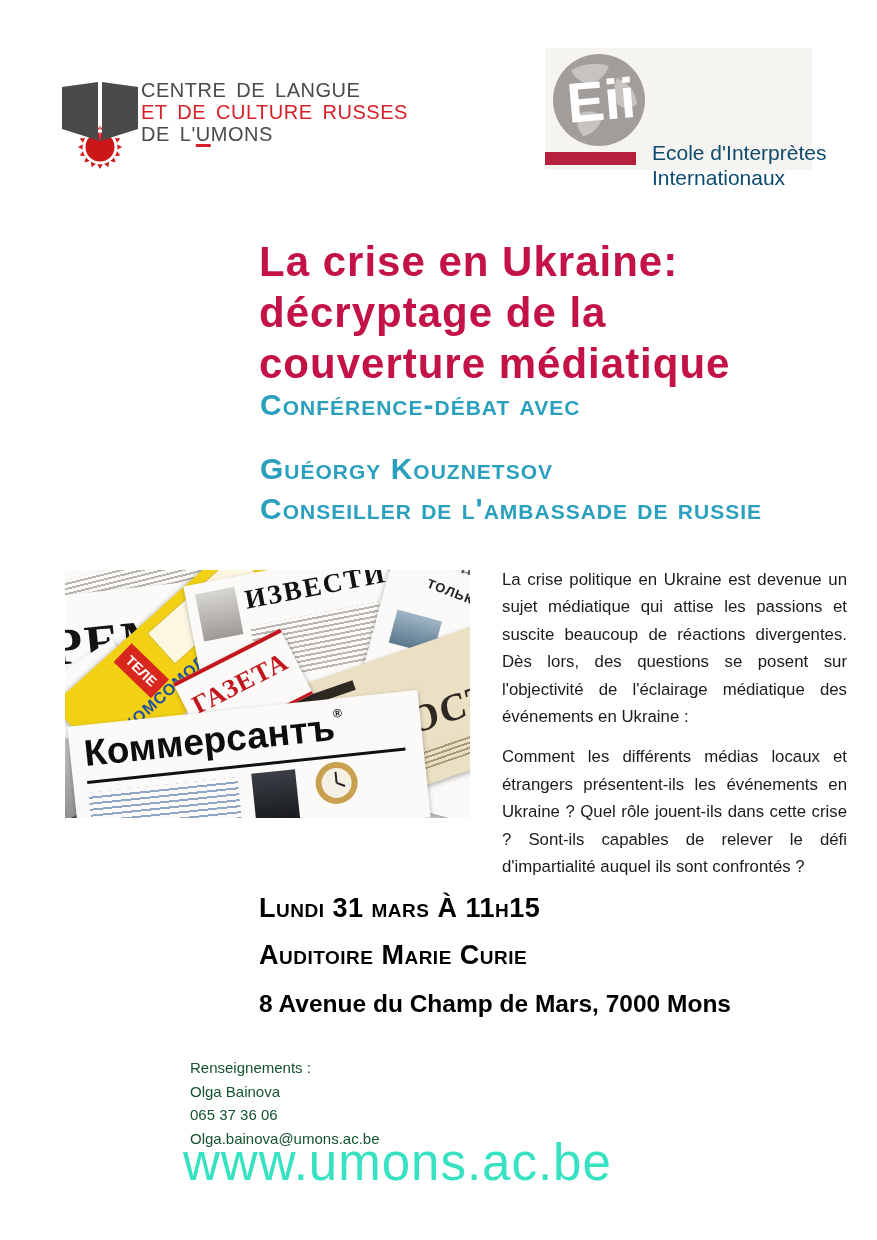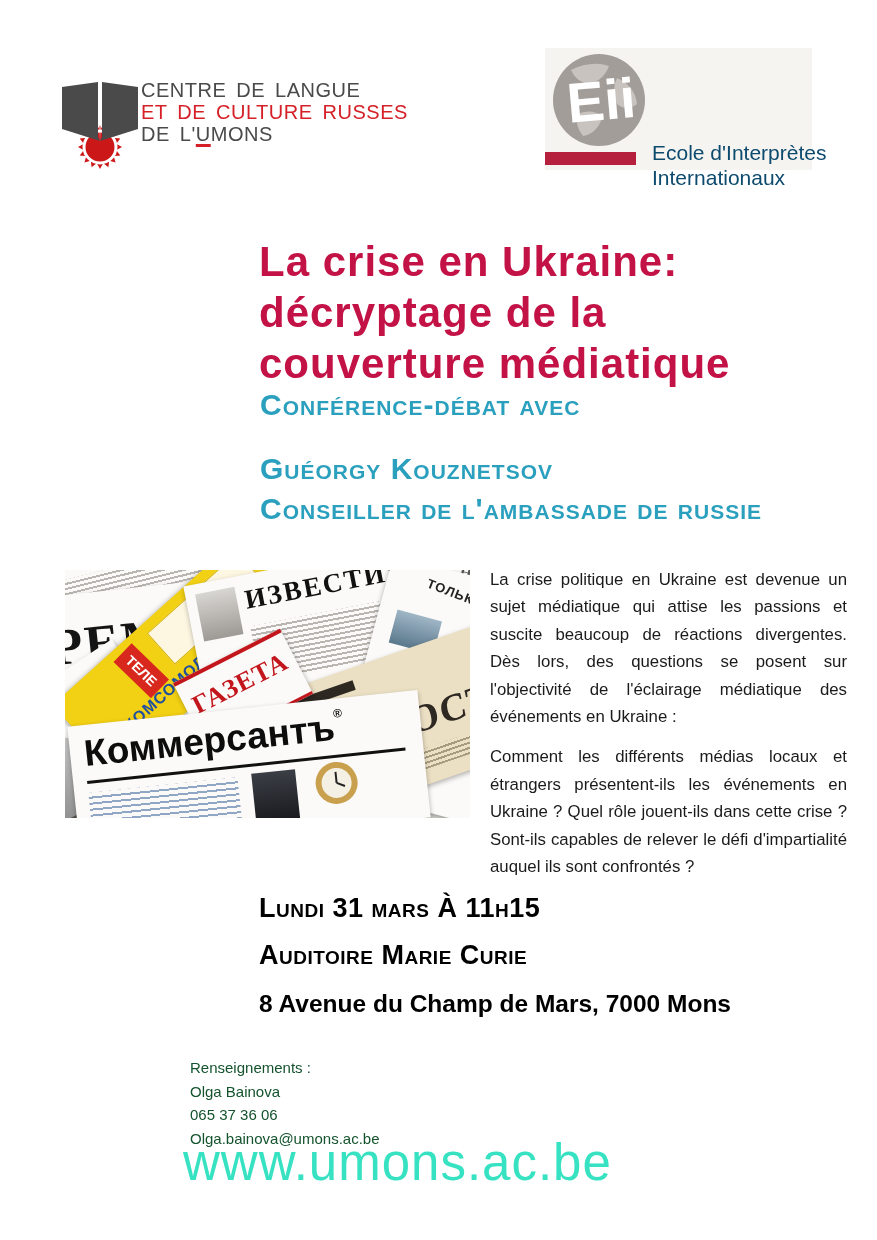--- a/index.html
+++ b/index.html
@@ -66,21 +66,21 @@
   .piece-kommersant { left:8px; top:138px; width:352px; height:128px; transform:rotate(-6deg); }
   .kommersant { position:absolute; left:14px; top:8px; font-weight:bold; font-size:37px; color:#0d0d0d; letter-spacing:0px; white-space:nowrap; }
   .kom-reg { font-size:12px; vertical-align:top; }
   .kom-rule { position:absolute; left:14px; top:56px; width:320px; height:3px; background:#111; }
   .kom-lines { position:absolute; left:14px; top:68px; width:150px; height:48px; background:repeating-linear-gradient(#fbfaf8 0 4px, #8fa6c4 4px 6px); }
   .kom-photo { position:absolute; left:178px; top:66px; width:44px; height:56px; background:linear-gradient(#3b3e45,#14161a); }
   .clock { position:absolute; left:240px; top:62px; }
   
   .bodytext { position:absolute; left:490px; top:566px; width:357px; color:#1b1b1b;
     font-size:16.8px; line-height:27.4px; text-align:justify; }
-  .bodytext p { margin:0 0 13px 0; }
+  .bodytext p { margin:0 0 13px 12px; }
   
   .event-line { position:absolute; left:259px; color:#000; font-weight:bold;
     font-variant:small-caps; font-size:27px; white-space:nowrap; letter-spacing:0.5px; }
   .ev1 { top:893px; } .ev2 { top:940px; }
   .address { position:absolute; left:259px; top:990px; color:#000; font-weight:bold; font-size:24.5px; white-space:nowrap; }
   
   .contact { position:absolute; left:190px; top:1056px; color:#14532d; font-size:15px; line-height:23.5px; }
   
   .website { position:absolute; left:183px; top:1133px; color:#36e2c1; font-size:51px; letter-spacing:1px;text-align:center; }
 </style>

